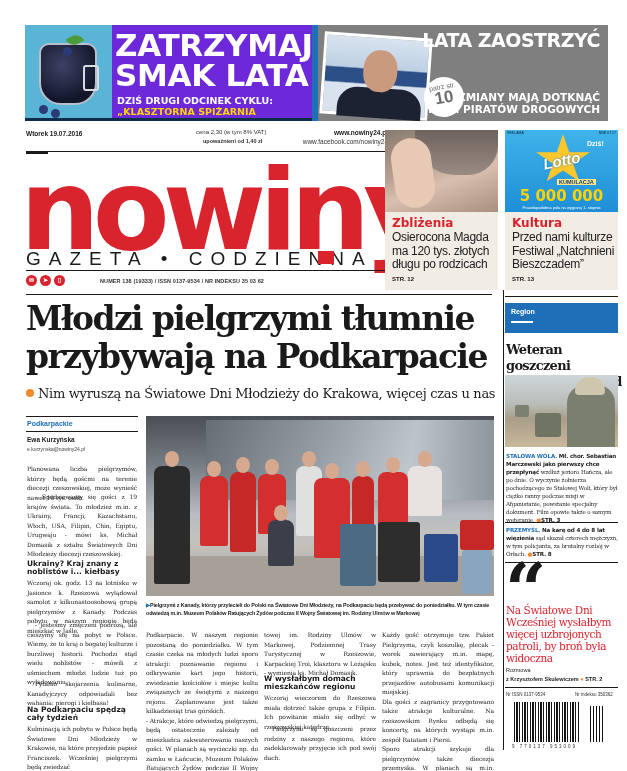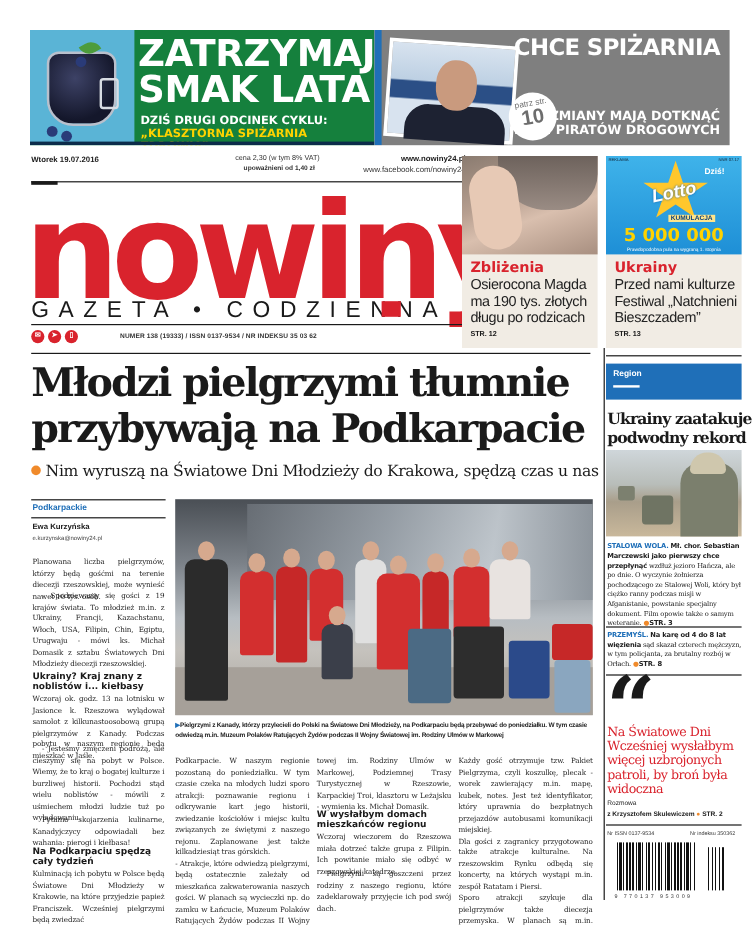--- a/index.html
+++ b/index.html
@@ -1,20 +1,20 @@
 <!DOCTYPE html>
 <html><head>
 <meta charset="utf-8">
 <style>
   * { box-sizing: border-box; margin: 0; padding: 0; }
   body { width: 627px; height: 771px; background: #ffffff; position: relative; overflow: hidden; font-family: "Liberation Sans", sans-serif; color: #1a1a1a; }
   .abs { position: absolute; }
 
   
-  .banner-left { left: 25px; top: 25px; width: 287px; height: 96px; background: #15803d; overflow: hidden; text-decoration: underline; }
+  .banner-left { left: 25px; top: 25px; width: 287px; height: 96px; background: #6d28d9; overflow: hidden; text-decoration: underline; }
   .banner-left .jar-bg { position: absolute; left: 0; top: 0; width: 87px; height: 96px; background: #5ab4d6; }
   .jar { position: absolute; left: 14px; top: 18px; width: 58px; height: 62px; border-radius: 10px 10px 22px 22px; background: radial-gradient(circle at 40% 35%, #3d4266, #14172b 70%); border: 2px solid #b9c0cc; }
   .jar-leaf { position: absolute; left: 42px; top: 10px; width: 16px; height: 10px; background: #4d9c3c; border-radius: 0 10px 0 10px; transform: rotate(-30deg); }
   .jar-clasp { position: absolute; left: 58px; top: 40px; width: 16px; height: 26px; border: 2px solid #d7dbe2; border-radius: 3px; }
   .berry { position: absolute; width: 9px; height: 9px; border-radius: 50%; background: #2a3b78; }
   .banner-left .title { position: absolute; left: 90px; top: 5px; color: #ffffff; font-weight: 900; font-size: 31px; line-height: 30px; letter-spacing: -0.3px; font-family: "DejaVu Sans", sans-serif; }
   .banner-left .sub1 { position: absolute; left: 92px; top: 70px; color: #ffffff; font-weight: 700; font-size: 9.5px; font-family: "DejaVu Sans", sans-serif; }
   .banner-left .sub2 { position: absolute; left: 92px; top: 81px; color: #ffd200; font-weight: 700; font-size: 9.5px; font-family: "DejaVu Sans", sans-serif; }
   .banner-left .underline { position: absolute; left: 0; bottom: 0; width: 100%; height: 3px; background: #0c2c4a; }
 
@@ -147,21 +147,21 @@
   <div class="edge"></div>
   <div class="photo-ziobro">
     <div class="suit"></div>
     <div class="face"></div>
   </div>
   <div class="page-badge">
     <span class="pl">patrz str.</span>
     <span class="pn">10</span>
   </div>
   <div class="t1">
-    <div>CHCE SPIŻARNIA</div>
+    <div>LATA ZAOSTRZYĆ</div>
   </div>
   <div class="t2">
     <div>ZMIANY MAJĄ DOTKNĄĆ</div>
     <div>M.IN. PIRATÓW DROGOWYCH</div>
   </div>
 </div>
 
 <div class="abs meta-date">Wtorek 19.07.2016</div>
 <div class="abs meta-price">cena 2,30 (w tym 8% VAT)</div>
 <div class="abs meta-price2">upoważnieni od 1,40 zł</div>
@@ -179,46 +179,46 @@
 <div class="abs social" style="left:40px">➤</div>
 <div class="abs social" style="left:54px">▯</div>
 <div class="abs issue">NUMER 138 (19333) / ISSN 0137-9534 / NR INDEKSU 35 03 62</div>
 
 <div class="abs teaser" style="left:385px">
   <div class="ph ph-girl">
     <div class="hair"></div>
     <div class="hand"></div>
   </div>
   <div class="cat">Zbliżenia</div>
-  <div class="txt">Osierocona Magda ma 190 tys. złotych długu po rodzicach</div>
+  <div class="txt">Osierocona Magda ma 120 tys. złotych długu po rodzicach</div>
   <div class="pg">STR. 12</div>
 </div>
 
 <div class="abs teaser" style="left:505px">
   <div class="ph ph-lotto">
     <div class="corner-l">REKLAMA</div>
     <div class="corner-r">NNR 07.17</div>
     <div class="star"></div>
     <div class="dzis">Dziś!</div>
     <div class="lotto-word">Lotto</div>
     <div class="kum">KUMULACJA</div>
     <div class="amount">5 000 000</div>
     <div class="small">Prawdopodobna pula na wygraną 1. stopnia</div>
   </div>
-  <div class="cat">Ukrainy</div>
+  <div class="cat">Kultura</div>
   <div class="txt">Przed nami kulturze Festiwal „Natchnieni Bieszczadem”</div>
   <div class="pg">STR. 13</div>
 </div>
 
 <div class="abs rule3"></div>
 <div class="abs headline">
   <div>Młodzi pielgrzymi tłumnie</div>
   <div>przybywają na Podkarpacie</div>
 </div>
-<div class="abs deck"><span class="dot"></span><span>Nim wyruszą na Światowe Dni Młodzieży do Krakowa, spędzą czas u nas</span></div>
+<div class="abs deck"><span class="dot"></span><span>Nim wyruszą na Światowe Dni Młodzieży do Krakowa, więcej czas u nas</span></div>
 
 <div class="abs rule4"></div>
 <div class="abs section-label">Podkarpackie</div>
 <div class="abs rule5"></div>
 <div class="abs author">Ewa Kurzyńska</div>
 <div class="abs email">e.kurzynska@nowiny24.pl</div>
 
 <div class="abs col-left body-text" style="top:464px">Planowana liczba pielgrzymów, którzy będą gośćmi na terenie diecezji rzeszowskiej, może wynieść nawet 10 tys. osób.</div>
 <div class="abs col-left body-text" style="top:492px; text-indent:8px">- Spodziewamy się gości z 19 krajów świata. To młodzież m.in. z Ukrainy, Francji, Kazachstanu, Włoch, USA, Filipin, Chin, Egiptu, Urugwaju - mówi ks. Michał Domasik z sztabu Światowych Dni Młodzieży diecezji rzeszowskiej.</div>
 <div class="abs col-left subhead" style="top:560px">Ukrainy? Kraj znany z noblistów i... kiełbasy</div>
@@ -279,21 +279,21 @@
 Dla gości z zagranicy przygotowano także atrakcje kulturalne. Na rzeszowskim Rynku odbędą się koncerty, na których wystąpi m.in. zespół Ratatam i Piersi.
 Sporo atrakcji szykuje dla pielgrzymów także diecezja przemyska. W planach są m.in. warsztaty, koncerty oraz wycieczki po miastach diecezji. ●</div>
 
 <div class="abs right-vrule"></div>
 <div class="abs rule-r0"></div>
 <div class="abs region-box">
   <div class="lbl">Region</div>
   <div class="ul"></div>
 </div>
 <div class="abs r-head">
-  <div>Ukrainy zaatakuje</div>
+  <div>Weteran goszczeni</div>
   <div>podwodny rekord</div>
 </div>
 <div class="abs r-photo">
   <div class="truck2"></div>
   <div class="truck"></div>
   <div class="soldier"></div>
   <div class="helmet"></div>
 </div>
 <div class="abs r-text" style="top:452px">
   <span class="place">STALOWA WOLA.</span>

